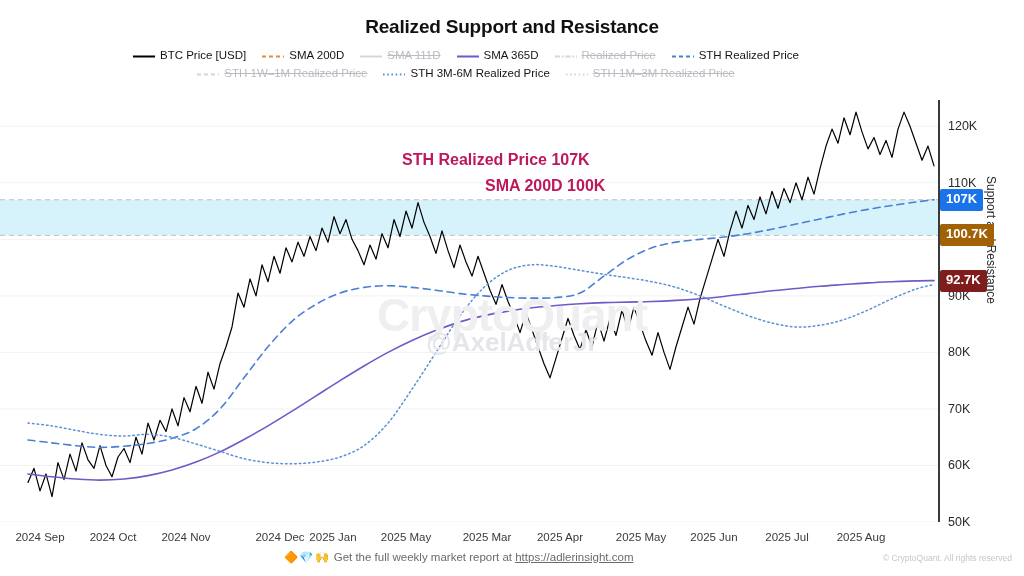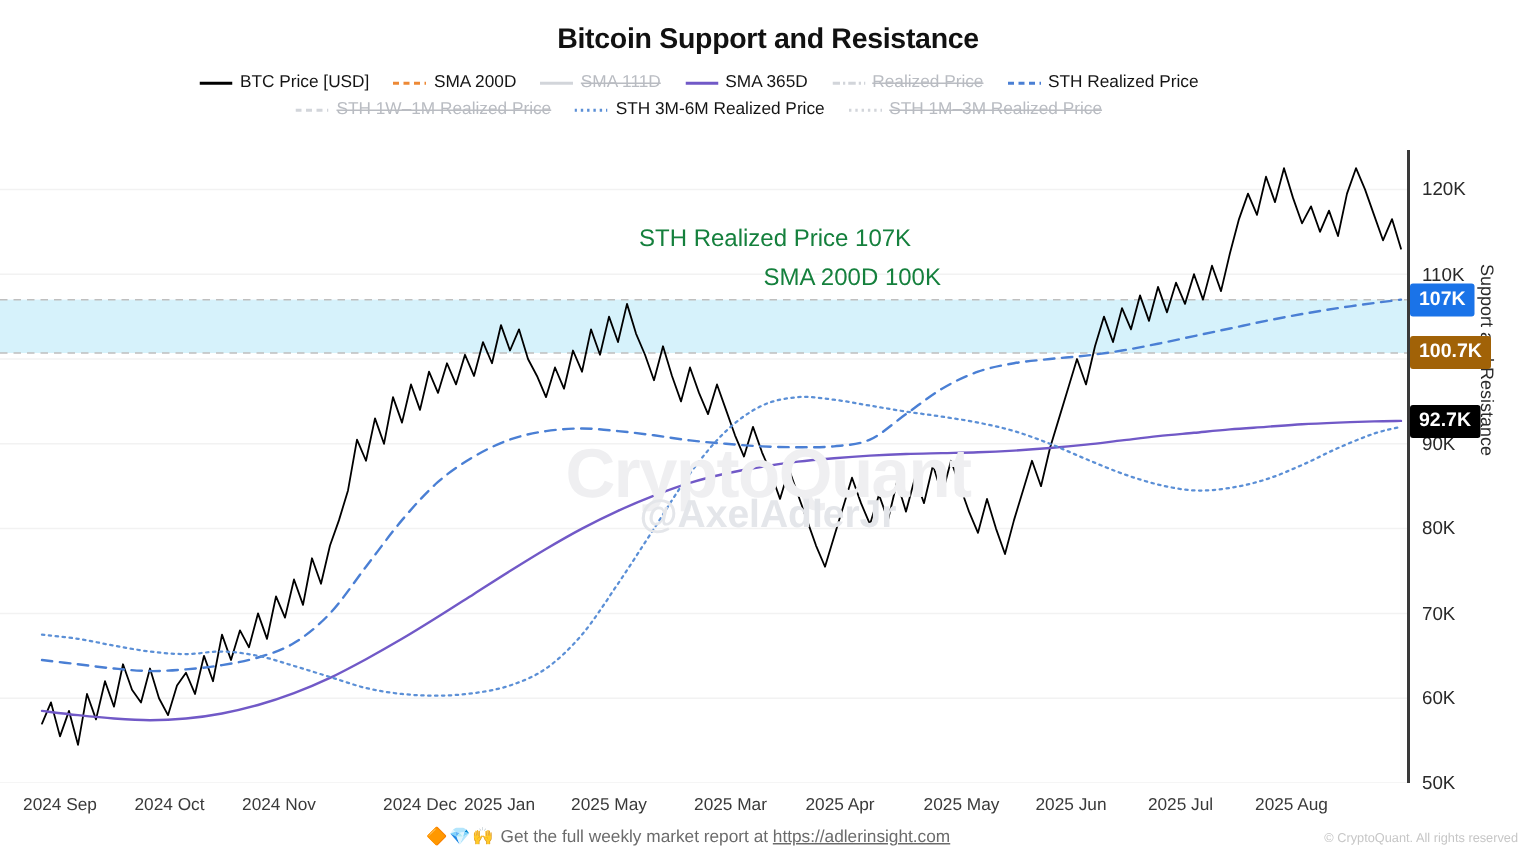--- a/index.html
+++ b/index.html
@@ -44,21 +44,21 @@
   .xtick{position:absolute;top:531px;font-size:11.5px;color:#3a3a3a;transform:translateX(-50%);white-space:nowrap;}
 
   
   .badge{
     position:absolute;left:940px;font-size:13px;font-weight:bold;color:#fff;
     padding:3px 6px 5px;border-radius:2px;transform:translateY(-50%);
     white-space:nowrap;line-height:14px;
   }
 
   
-  .annot{position:absolute;font-size:16px;font-weight:normal;color:#15803d;white-space:nowrap;margin-left:24px;}
+  .annot{position:absolute;font-size:16px;font-weight:bold;color:#be185d;white-space:nowrap;}
   .annot-sth{left:402px;top:151px;}
   .annot-sma{left:485px;top:177px;}
 
   
   .wm{position:absolute;width:1024px;text-align:center;pointer-events:none;user-select:none;}
   .wm-brand{top:288px;font-size:46px;font-weight:bold;color:#efeff1;letter-spacing:-1px;}
   .wm-handle{top:327px;font-size:26px;font-weight:bold;color:#e4e6ea;}
 
   
   .footer-note{
@@ -67,21 +67,21 @@
   }
   .footer-note .emo{font-size:11.5px;letter-spacing:1px;}
   .footer-note .url{color:#6b6b6b;text-decoration:underline;}
   .copyright{position:absolute;top:553px;right:12px;font-size:8.5px;color:#c6c6c6;white-space:nowrap;}
 </style>
 </head>
 <body>
 
 <div id="chart-root">
 
-  <div class="chart-title">Bitcoin Support and Resistance</div>
+  <div class="chart-title">Realized Support and Resistance</div>
 
   <div class="legend" id="legend">
       <div class="legend-item">
         <span class="legend-swatch">
           <i><svg width="22" height="6" viewBox="0 0 22 6">
               <line x1="0" y1="3" x2="22" y2="3" stroke="#000000" stroke-width="1.9"></line>
             </svg></i>
         </span>
         <span class="legend-label">BTC Price [USD]</span>
       </div>
@@ -195,21 +195,21 @@
       <div class="xtick" style="left: 560px;">2025 Apr</div>
       <div class="xtick" style="left: 641px;">2025 May</div>
       <div class="xtick" style="left: 714px;">2025 Jun</div>
       <div class="xtick" style="left: 787px;">2025 Jul</div>
       <div class="xtick" style="left: 861px;">2025 Aug</div>
     </div>
 
   <div id="badges">
       <div class="badge" style="background: rgb(26, 115, 232); top: 199.76px;">107K</div>
       <div class="badge" style="background: #a16207; top: 235.376px;">100.7K</div>
-      <div class="badge" style="background: #000000; top: 280.603px;">92.7K</div>
+      <div class="badge" style="background: #7f1d1d; top: 280.603px;">92.7K</div>
     </div>
 
   <div class="annot annot-sth">STH Realized Price  107K</div>
   <div class="annot annot-sma">SMA 200D 100K</div>
 
   <div class="wm wm-brand">CryptoQuant</div>
   <div class="wm wm-handle">@AxelAdlerJr</div>
 
   <div class="footer-note">
     <span class="emo">🔶💎🙌</span>

